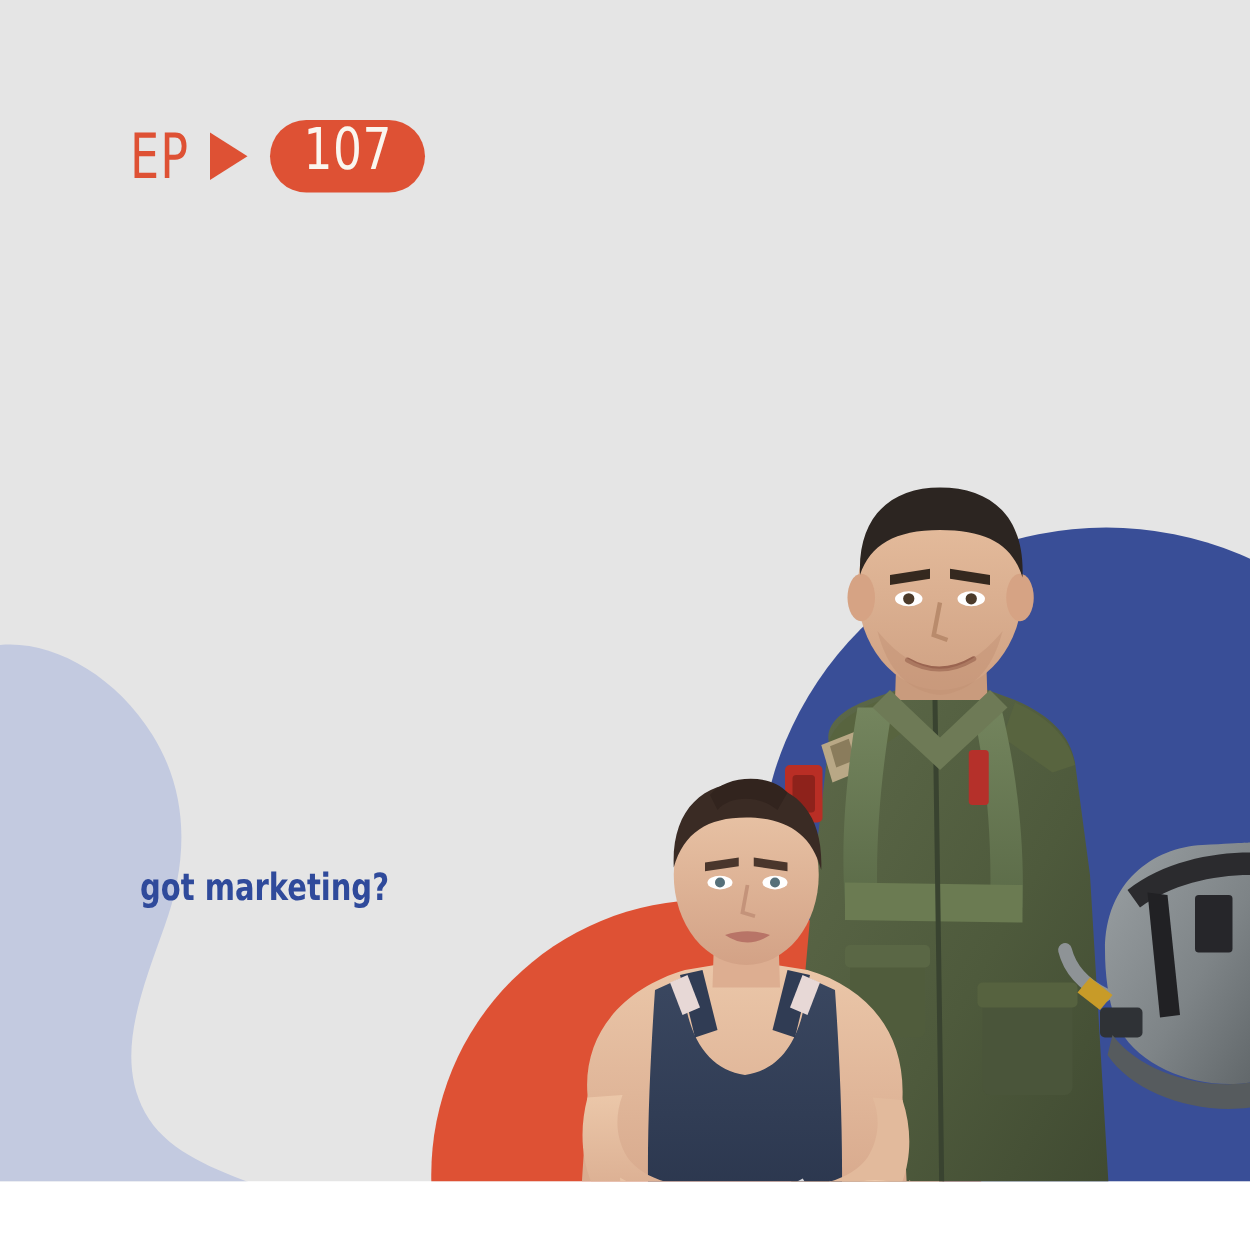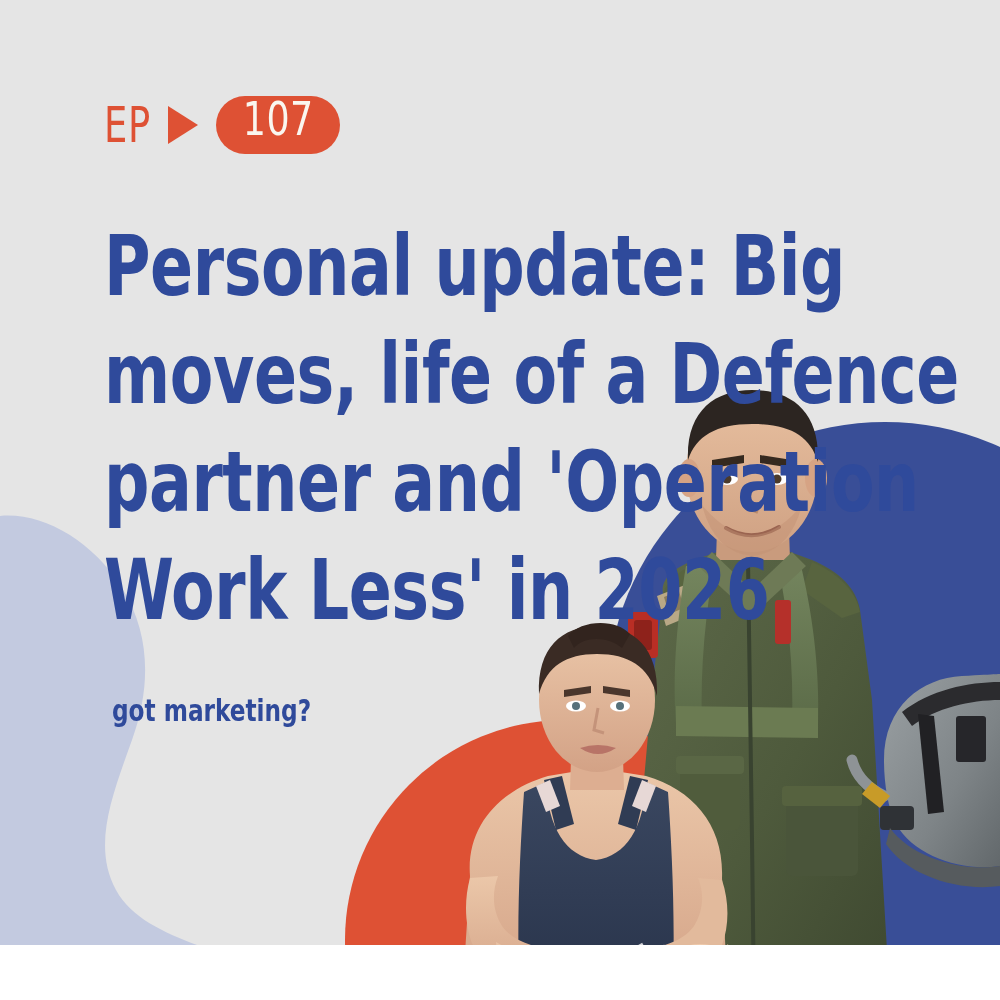--- a/index.html
+++ b/index.html
@@ -123,26 +123,20 @@
   </svg>
 
   <div class="ep-badge">
     <span class="ep-label">EP</span>
     <span class="ep-play"></span>
     <span class="ep-pill">
       <span class="ep-number">107</span>
     </span>
   </div>
 
-  <div class="title-block">
-    <div class="title-line">Personal update: Big</div>
-    <div class="title-line">moves, life of a Defence</div>
-    <div class="title-line">partner and 'Operation</div>
-    <div class="title-line">Work Less' in 2026</div>
-  </div>
 
   <div class="tagline">got marketing?</div>
 
   <svg class="people-layer" viewBox="0 0 1000 1000">
 
     <defs>
       <linearGradient id="flightsuitGrad" x1="0" y1="0" x2="1" y2="1">
         <stop offset="0%" stop-color="#5E6A4A"></stop>
         <stop offset="55%" stop-color="#4E5A3C"></stop>
         <stop offset="100%" stop-color="#3E4830"></stop>

